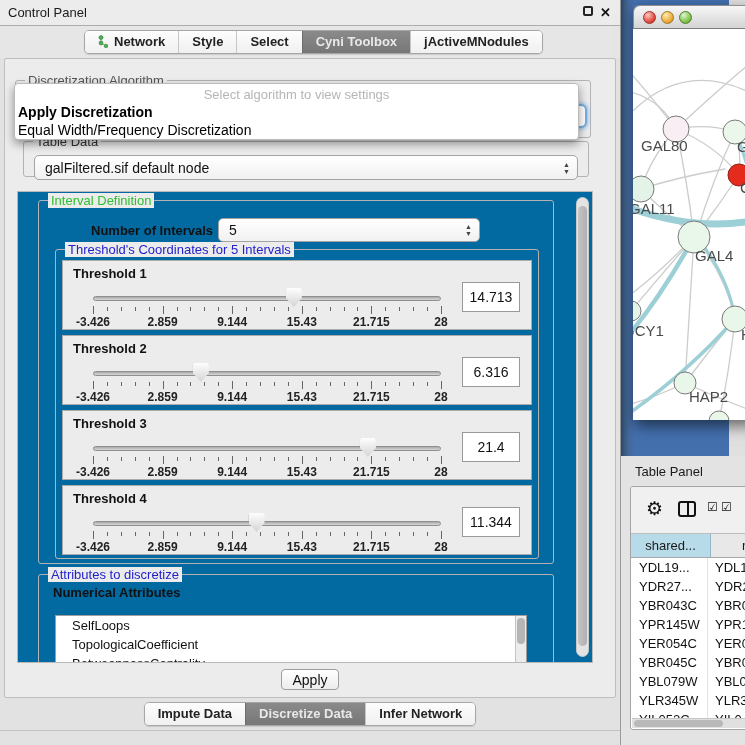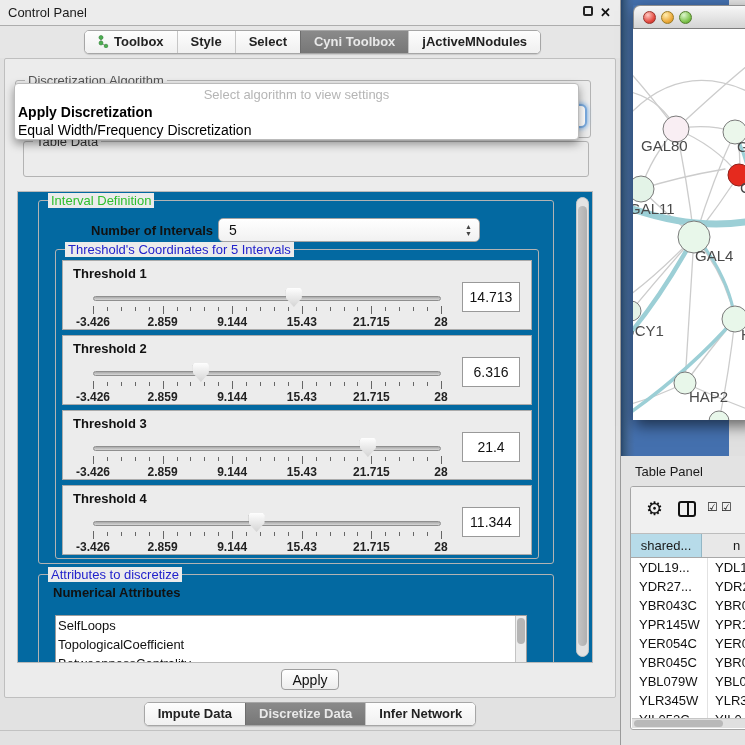--- a/index.html
+++ b/index.html
@@ -89,21 +89,21 @@
   .slider .ticklabels span { position:absolute; transform:translateX(-50%);
     font-size:12px; font-weight:bold; color:#222; white-space:nowrap; }
   .valuebox { position:absolute; right:11px; top:21px; width:58px; height:30px;
     background:#fff; border:1px solid #999; font-size:14px; color:#111;
     text-align:center; line-height:28px; }
 
   #grp-attrs { left:20px; right:38px; top:382px; height:110px; }
   #attrs-title { position:absolute; left:14px; top:10px; font-size:13px; font-weight:bold; color:#111; }
   #attr-list { position:absolute; left:16px; right:26px; top:40px; height:50px;
     background:#fff; border:1px solid #9e9e9e; overflow:hidden; }
-  .litem { font-size:13px; line-height:19px; padding-left:2px; color:#111; white-space:nowrap; }
+  .litem { font-size:13px; line-height:19px; padding-left:16px; color:#111; white-space:nowrap; }
   #attr-scroll { position:absolute; right:0; top:0; bottom:0; width:11px;
     background:#ececec; border-left:1px solid #c4c4c4; }
   #attr-scroll .thumb { position:absolute; left:1px; top:2px; width:8px; height:26px;
     background:#b5b5b5; border-radius:4px; }
 
   #apply-btn { position:absolute; left:50%; transform:translateX(-50%); bottom:7px;
     width:58px; height:21px; background:linear-gradient(#fff,#ececec);
     border:1px solid #9e9e9e; border-radius:4px; font-size:14px; color:#111;
     font-family:"Liberation Sans",sans-serif; }
 
@@ -132,21 +132,21 @@
   .tp-title { position:absolute; left:14px; top:8px; font-size:13px; color:#1a1a1a; }
   .tp-container { position:absolute; left:9px; top:30px; width:118px; height:244px;
     background:#fff; border:1px solid #a5a5a5; border-radius:3px 0 0 3px; overflow:hidden; }
   .tp-toolbar { position:relative; height:46px; background:#f0f0f0; }
   .gear-btn { position:absolute; left:15px; top:11px; font-size:19px; color:#111; line-height:22px; }
   .cols-btn { position:absolute; left:47px; top:14px; width:18px; height:16px;
     border:2px solid #111; border-radius:3px; }
   .cols-btn::after { content:""; position:absolute; left:50%; top:0; bottom:0; border-left:2px solid #111; }
   .cb-btn { position:absolute; top:13px; font-size:12px; color:#111; line-height:14px; }
   .tp-header { display:flex; height:25px; border-top:1px solid #bdbdbd; border-bottom:1px solid #a8a8a8; }
-  .tp-header .h1 { width:71px; background:#b7dbe9; border-right:1px solid #93b7c6;
+  .tp-header .h1 { width:80px; background:#b7dbe9; border-right:1px solid #93b7c6;
     font-size:13px; color:#1a1a1a; text-align:center; line-height:24px; overflow:hidden; }
   .tp-header .h2 { flex:1; background:#e8e8e8; font-size:13px; color:#1a1a1a;
     line-height:24px; padding-left:31px; overflow:hidden; }
   .tp-rows { height:162px; overflow:hidden; background:#fff; }
   .trow { display:flex; height:19px; font-size:13px; color:#111; }
   .trow .c1 { width:77px; padding-left:8px; border-right:1px solid #e2e2e2;
     line-height:19px; overflow:hidden; white-space:nowrap; }
   .trow .c2 { flex:1; padding-left:7px; line-height:19px; overflow:hidden; white-space:nowrap; }
   .tp-hscroll { position:absolute; left:1px; right:1px; bottom:1px; height:10px;
     background:#e0e0e0; border-top:1px solid #c6c6c6; }
@@ -170,21 +170,21 @@
         <div class="tab">
           <span class="net-icon">
             <svg width="11" height="13" viewBox="0 0 11 13">
               <line x1="3" y1="3" x2="3" y2="8" stroke="#999" stroke-width="1"></line>
               <line x1="3" y1="8" x2="8" y2="11" stroke="#999" stroke-width="1"></line>
               <circle cx="3" cy="2.5" r="2" fill="#4caf50" stroke="#2e7d32" stroke-width=".6"></circle>
               <circle cx="3" cy="8" r="2" fill="#4caf50" stroke="#2e7d32" stroke-width=".6"></circle>
               <circle cx="8" cy="11" r="1.8" fill="#4caf50" stroke="#2e7d32" stroke-width=".6"></circle>
             </svg>
           </span>
-          <span>Toolbox</span>
+          <span>Network</span>
         </div>
         <div class="tab">
           <span>Style</span>
         </div>
         <div class="tab">
           <span>Select</span>
         </div>
         <div class="tab active">
           <span>Cyni Toolbox</span>
         </div>
@@ -202,20 +202,24 @@
       <div id="focus-ring"></div>
 
       <div id="popup">
         <div class="hint">Select algorithm to view settings</div>
         <div class="opt sel">Apply Discretization</div>
         <div class="opt">Equal Width/Frequency Discretization</div>
       </div>
 
       <div class="group" id="grp-td">
         <span class="glabel" style="color:#333">Table Data</span>
+        <div class="combo" id="td-combo">
+          <span class="cval">galFiltered.sif default node</span>
+          <span class="spin">▲<br>▼</span>
+        </div>
       </div>
 
       <div id="scrollpane">
 
         <div class="group" id="grp-interval">
           <span class="glabel green">Interval Definition</span>
           <span id="numrow-label">Number of Intervals</span>
           <div class="combo" id="num-combo">
             <span class="cval">5</span>
             <span class="spin">▲<br>▼</span>

